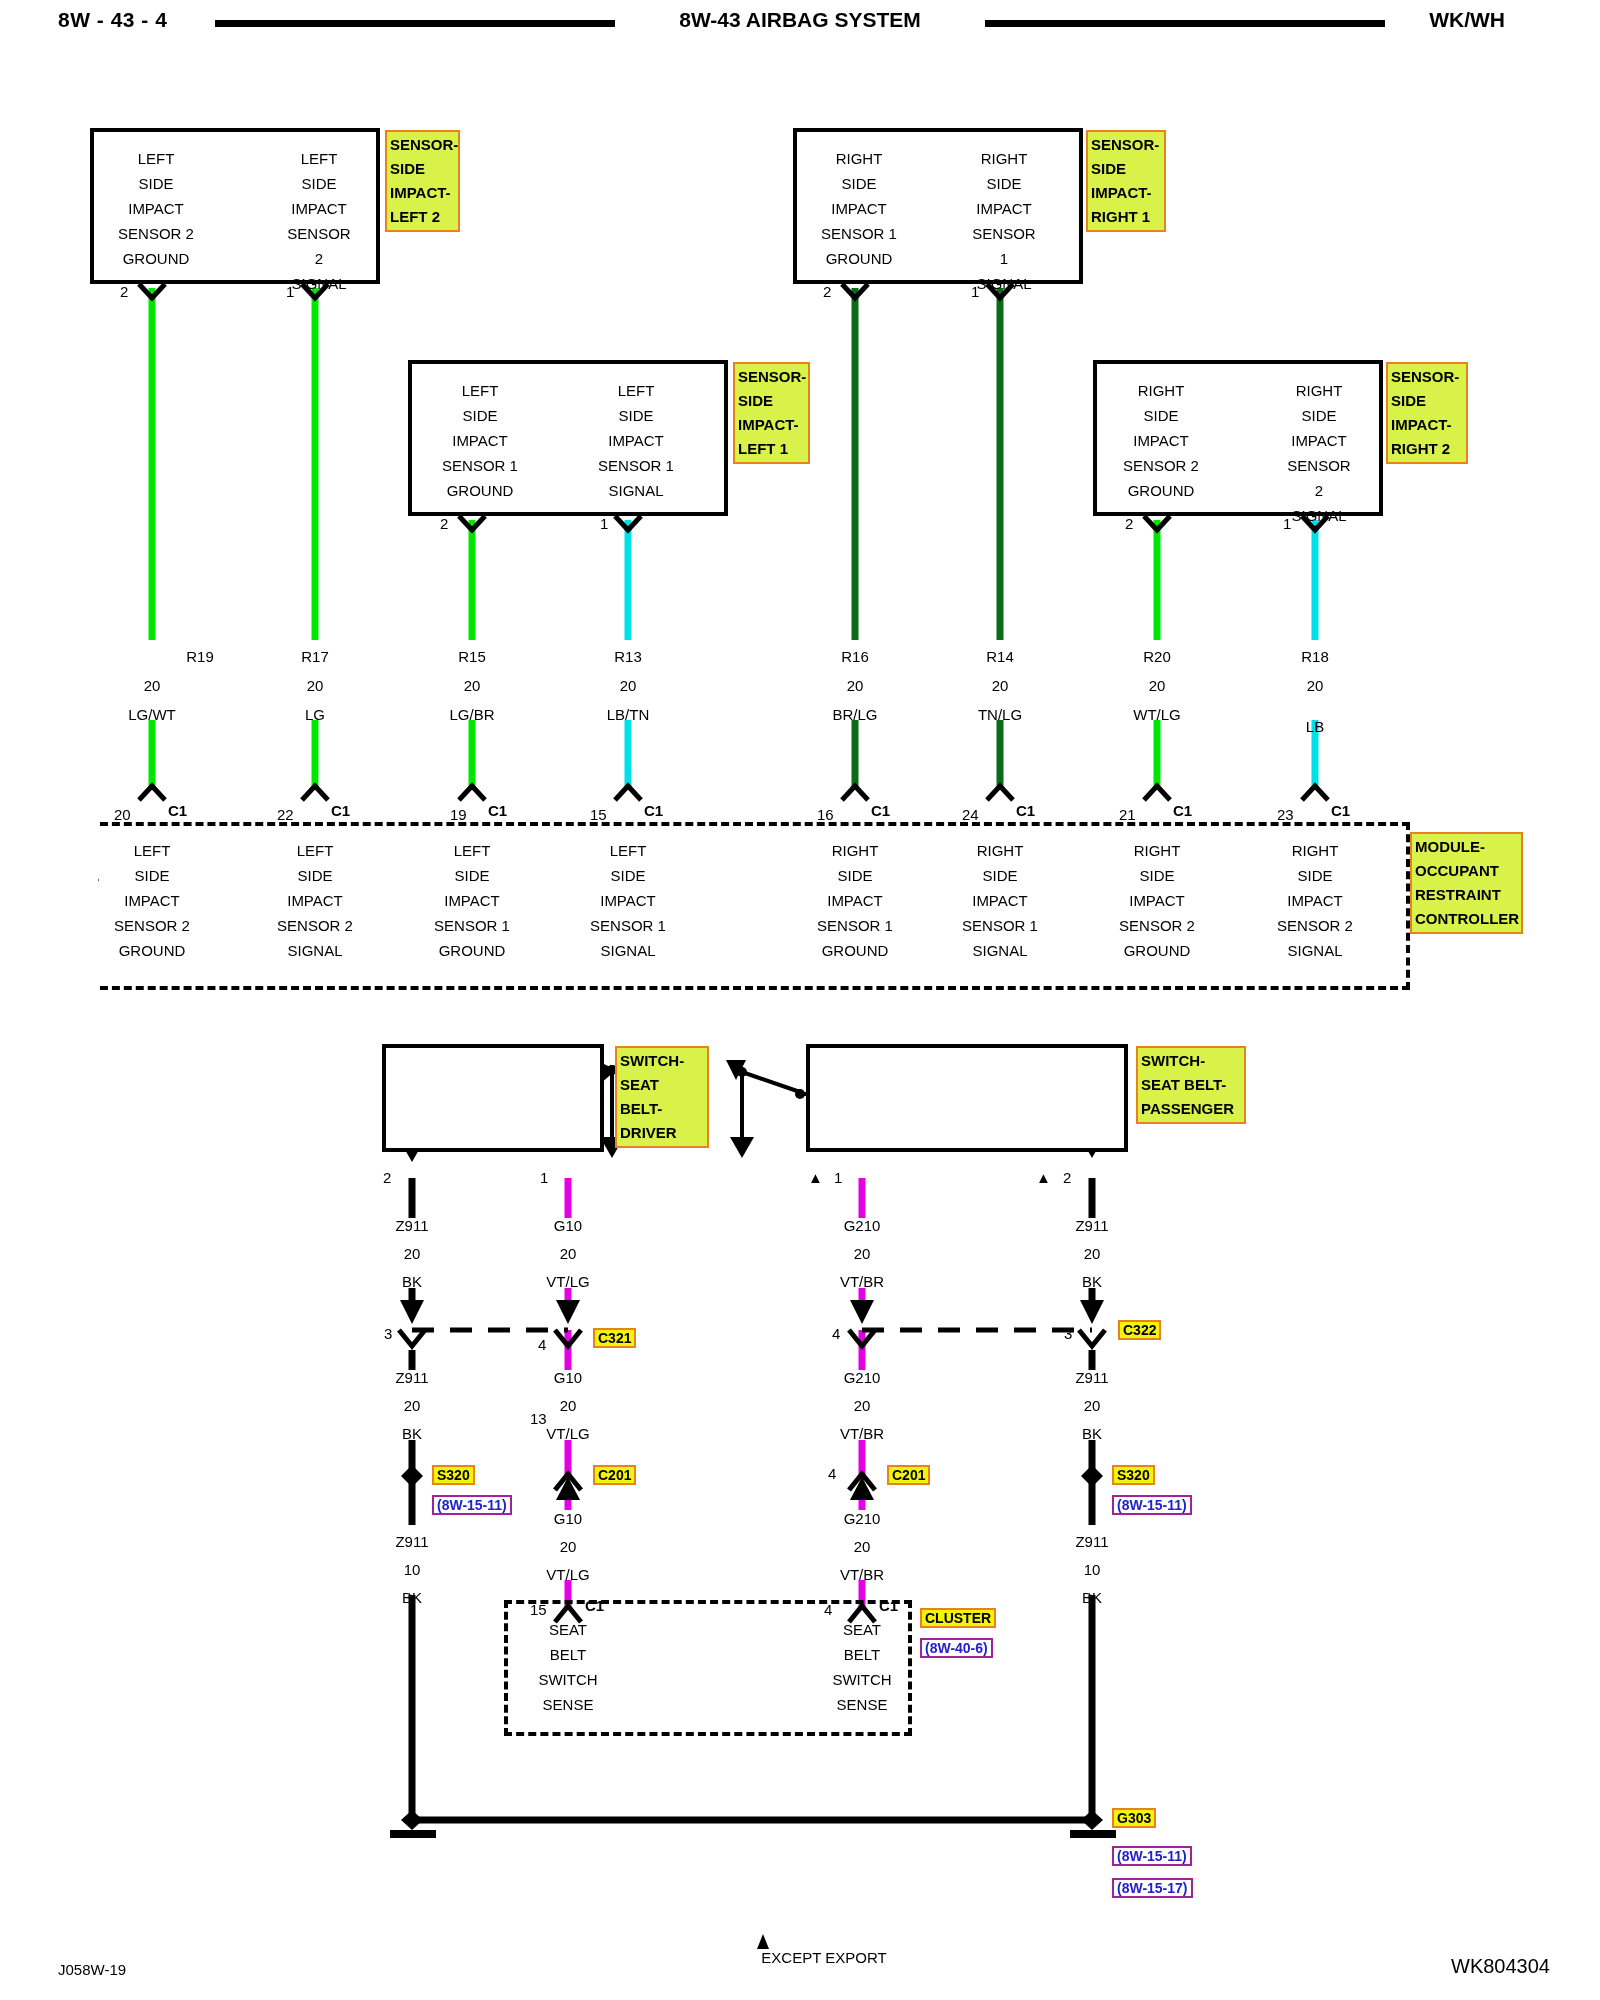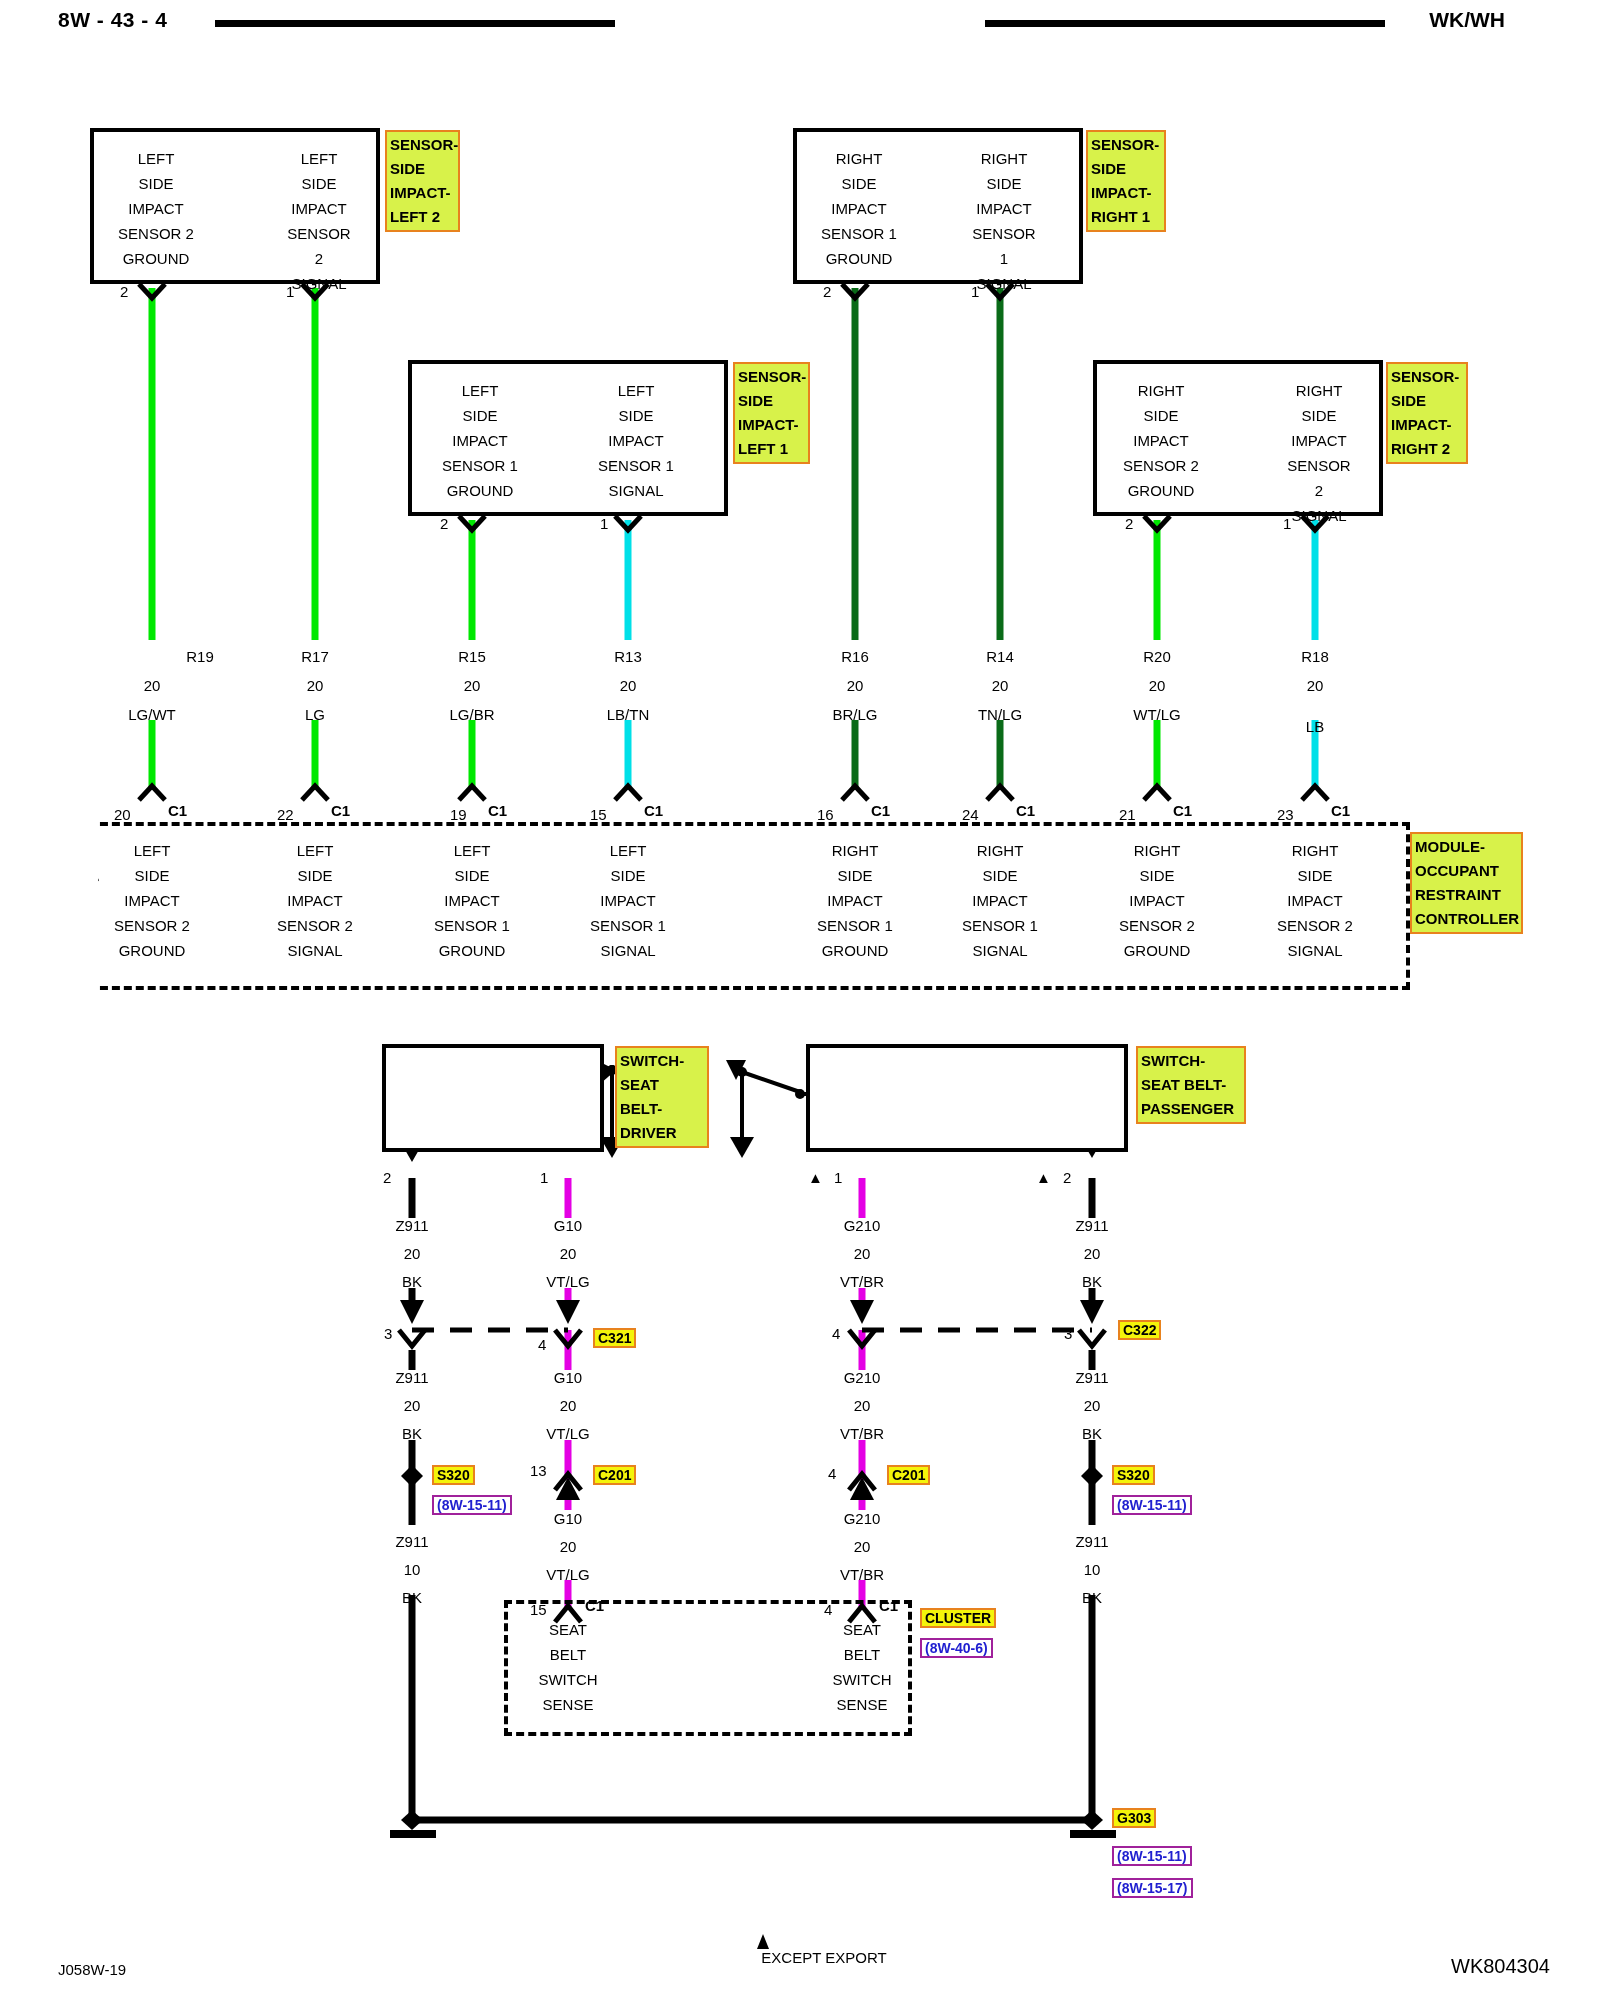--- a/index.html
+++ b/index.html
@@ -86,20 +86,21 @@
   .ftr-mid   { position:absolute; left:0; bottom:34px; width:1600px; text-align:center; font-size:15px; }
 </style>
 </head>
 <body>
 
 <div class="page">
 
   <div class="hdr">
     <div class="hdr-left">8W - 43 - 4</div>
     <div class="hdr-rule-l"></div>
+    <div class="hdr-mid">8W-43 AIRBAG SYSTEM</div>
     <div class="hdr-rule-r"></div>
     <div class="hdr-right">WK/WH</div>
   </div>
 
   <svg class="ov" viewBox="0 0 1600 2000">
 
     <line x1="152" y1="288" x2="152" y2="790" stroke="#00e800" stroke-width="7"></line>
 
     <line x1="315" y1="288" x2="315" y2="790" stroke="#00e800" stroke-width="7"></line>
 
@@ -508,21 +509,21 @@
   <div class="tc" style="left:862px; top:1425px;">VT/BR</div>
   <div class="tc" style="left:1092px; top:1369px;">Z911</div>
   <div class="tc" style="left:1092px; top:1397px;">20</div>
   <div class="tc" style="left:1092px; top:1425px;">BK</div>
 
   <div class="lbl-sm" style="left:432px; top:1465px;">S320</div>
   <div class="lbl-ref" style="left:432px; top:1495px;">(8W-15-11)</div>
   <div class="lbl-sm" style="left:1112px; top:1465px;">S320</div>
   <div class="lbl-ref" style="left:1112px; top:1495px;">(8W-15-11)</div>
 
-  <div class="t" style="left:530px; top:1462px;">13</div>
+  <div class="t" style="left:530px; top:1410px;">13</div>
   <div class="lbl-sm" style="left:593px; top:1465px;">C201</div>
   <div class="t" style="left:828px; top:1465px;">4</div>
   <div class="lbl-sm" style="left:887px; top:1465px;">C201</div>
 
   <div class="tc" style="left:568px; top:1510px;">G10</div>
   <div class="tc" style="left:568px; top:1538px;">20</div>
   <div class="tc" style="left:568px; top:1566px;">VT/LG</div>
   <div class="tc" style="left:862px; top:1510px;">G210</div>
   <div class="tc" style="left:862px; top:1538px;">20</div>
   <div class="tc" style="left:862px; top:1566px;">VT/BR</div>

